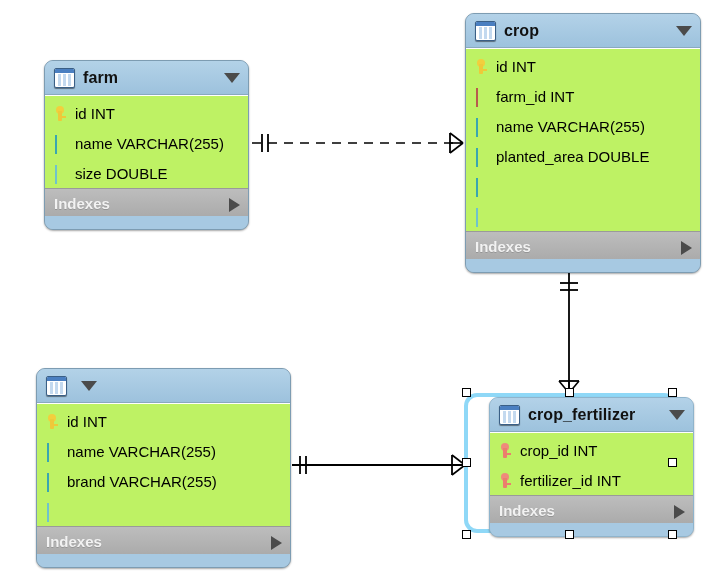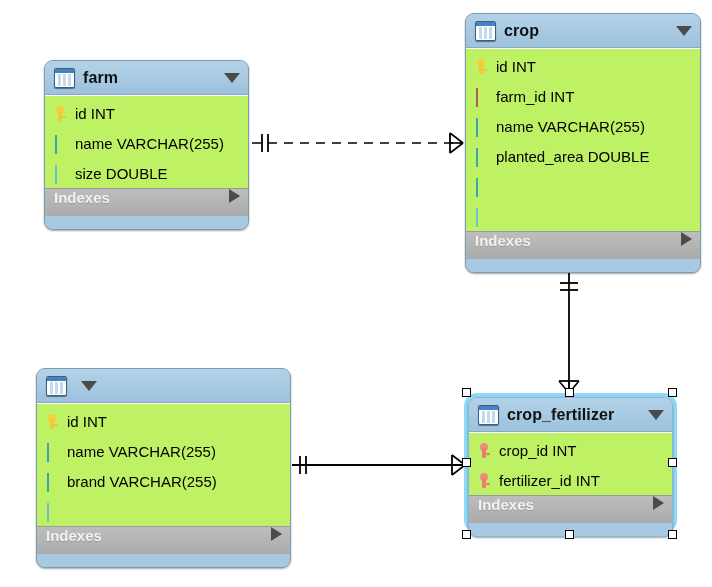--- a/index.html
+++ b/index.html
@@ -17,20 +17,21 @@
     position:absolute;
     border-radius:9px;
     background:#a7c9e2;
     border:1px solid #7d9cb2;
     box-sizing:border-box;
     box-shadow:0 1px 2px rgba(0,0,0,.35);
     overflow:hidden;
   }
   .table-node.selected{
     border-color:#8fb4cc;
+    margin-left:21px;
   }
   .sel-glow{
     position:absolute;
     border-radius:13px;
     border:4px solid #8fd8f7;
     box-sizing:border-box;
     pointer-events:none;
   }
   .t-header{
     height:34px;
@@ -108,22 +109,22 @@
   }
   .key-yellow .kh{background:#f2cf3d;}
   .key-yellow .ks{background:#eec93a;}
   .key-yellow .kt{background:#eec93a;}
   .key-red .kh{background:#ef8b7b;}
   .key-red .ks{background:#ec7e6d;}
   .key-red .kt{background:#ec7e6d;}
 
   .t-indexes{
     height:28px;
-    display:flex;align-items:flex-start;
-    padding:0 8px 12px 9px;
+    display:flex;align-items:flex-end;
+    padding:0 8px 4px 9px;
     background:linear-gradient(#bdbdbd,#ababab);
     border-top:1px solid #9a9a9a;
     box-sizing:border-box;
   }
   .idx-label{
     flex:1 1 auto;
     font-size:15px;font-weight:bold;color:#f2f2f2;
     text-shadow:0 1px 0 rgba(0,0,0,.15);
   }
   .idx-caret{

